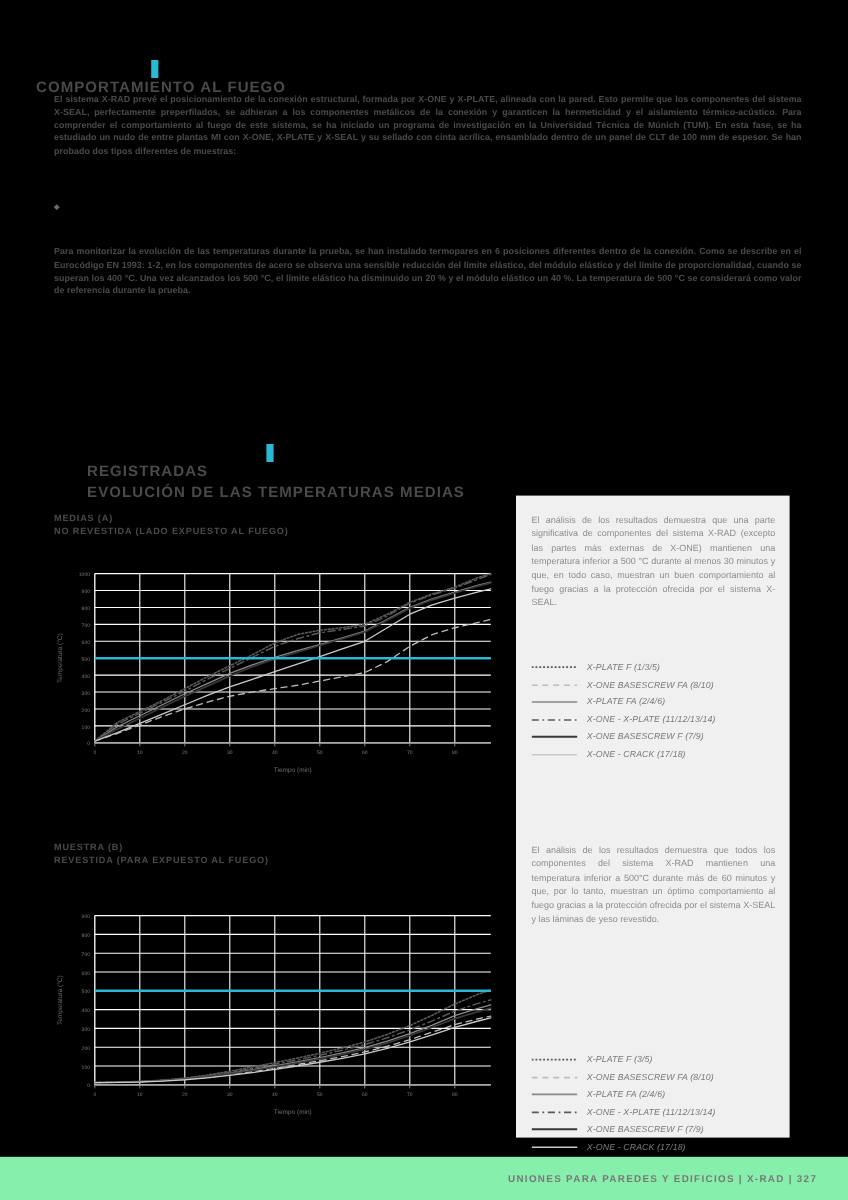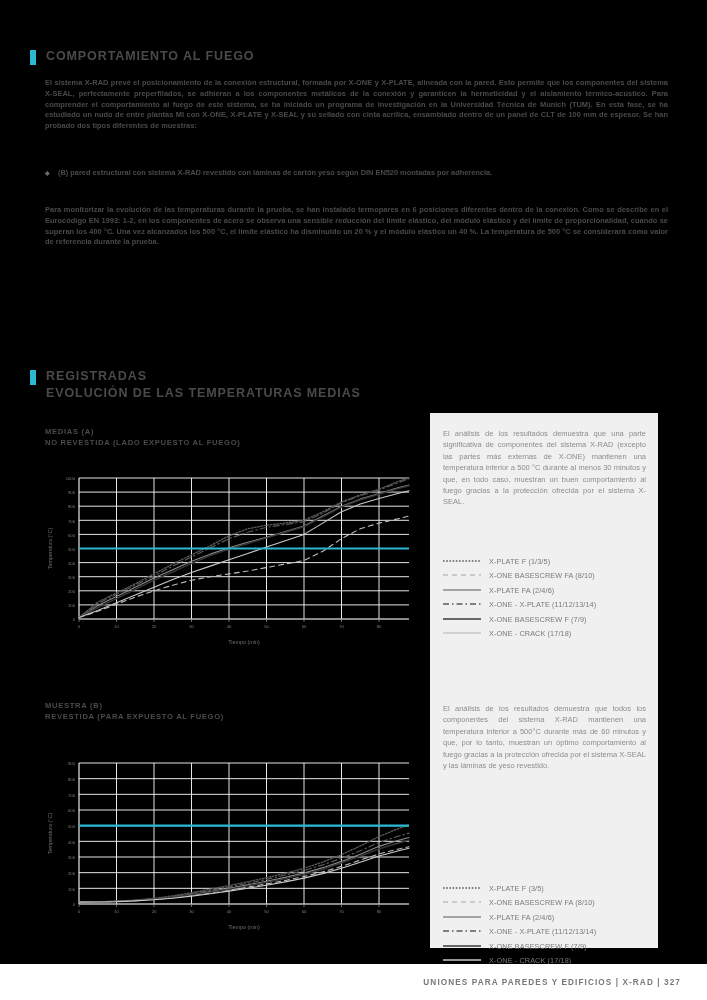--- a/index.html
+++ b/index.html
@@ -5,21 +5,21 @@
   * { box-sizing: border-box; margin: 0; padding: 0; }
   html, body { background: #000; }
   body {
     width: 707px; height: 1000px; position: relative;
     font-family: "Liberation Sans", sans-serif;
     color: #3d3d3d; overflow: hidden;
   }
   .page { position: absolute; inset: 0; }
 
   
-  .sec-head { position: absolute; display: flex; align-items: flex-start; }
+  .sec-head { position: absolute; display: flex; align-items: center; flex-direction: column; }
   .sec-bar {
     width: 6px; height: 15px; background: #2bb8d4;
     margin-right: 10px; flex: 0 0 auto; margin-top: 2px;
   }
   .sec-title {
     font-size: 12.5px; font-weight: bold; letter-spacing: 0.9px;
     color: #4a4a4a; line-height: 1.35; text-transform: uppercase;
   }
 
   
@@ -48,32 +48,32 @@
   
   .side-panel {
     position: absolute; background: #f0f0f0;
   }
   .panel-text {
     position: absolute; font-size: 7.5px; line-height: 11.4px;
     color: #8d8d8d; text-align: justify;
   }
   .legend { position: absolute; }
   .legend-row {
-    display: flex; align-items: flex-end; height: 14.5px;
+    display: flex; align-items: flex-start; height: 14.5px; font-style: italic;
   }
   .legend-key { width: 46px; flex: 0 0 auto; height: 10px; position: relative; }
   .legend-key svg { position: absolute; top: 0; left: 0; }
   .legend-text {
     font-size: 7.3px; color: #7a7a7a; white-space: nowrap; letter-spacing: 0.1px;
   }
 
   
   .footer {
     position: absolute; left: 0; right: 0; bottom: 0; height: 36px;
-    background: #ffffff; display: flex; align-items: center;
+    background: #86efac; display: flex; align-items: center;
     justify-content: flex-end; padding-right: 26px;
   }
   .footer-text {
     font-size: 8.2px; font-weight: bold; letter-spacing: 1.1px;
     color: #787878;
   }
 </style>
 </head>
 <body>
 
@@ -82,21 +82,20 @@
   <div class="sec-head" style="left:30px; top:48px;">
     <div class="sec-bar"></div>
     <div class="sec-title">COMPORTAMIENTO AL FUEGO</div>
   </div>
 
   <div class="para" style="left:45px; top:78px; width:623px;">El sistema X-RAD prevé el posicionamiento de la conexión estructural, formada por X-ONE y X-PLATE, alineada con la pared. Esto permite que los componentes del sistema X-SEAL, perfectamente preperfilados, se adhieran a los componentes metálicos de la conexión y garanticen la hermeticidad y el aislamiento térmico-acústico. Para comprender el comportamiento al fuego de este sistema, se ha iniciado un programa de investigación en la Universidad Técnica de Múnich (TUM). En esta fase, se ha estudiado un nudo de entre plantas MI con X-ONE, X-PLATE y X-SEAL y su sellado con cinta acrílica, ensamblado dentro de un panel de CLT de 100 mm de espesor. Se han probado dos tipos diferentes de muestras:</div>
 
   <div class="bullets" style="left:45px; top:166px; width:623px;">
     <div class="bullet">
       <span class="dot">◆</span>
-      <span>(B) pared estructural con sistema X-RAD revestido con láminas de cartón yeso según DIN EN520 montadas por adherencia.</span>
     </div>
   </div>
 
   <div class="para" style="left:45px; top:205px; width:623px;">Para monitorizar la evolución de las temperaturas durante la prueba, se han instalado termopares en 6 posiciones diferentes dentro de la conexión. Como se describe en el Eurocódigo EN 1993: 1-2, en los componentes de acero se observa una sensible reducción del límite elástico, del módulo elástico y del límite de proporcionalidad, cuando se superan los 400 °C. Una vez alcanzados los 500 °C, el límite elástico ha disminuido un 20 % y el módulo elástico un 40 %. La temperatura de 500 °C se considerará como valor de referencia durante la prueba.</div>
 
   <div class="sec-head" style="left:30px; top:368px; width:400px;">
     <div class="sec-bar"></div>
     <div>
       <div class="sec-title">REGISTRADAS</div>
       <div class="sec-title">EVOLUCIÓN DE LAS TEMPERATURAS MEDIAS</div>

